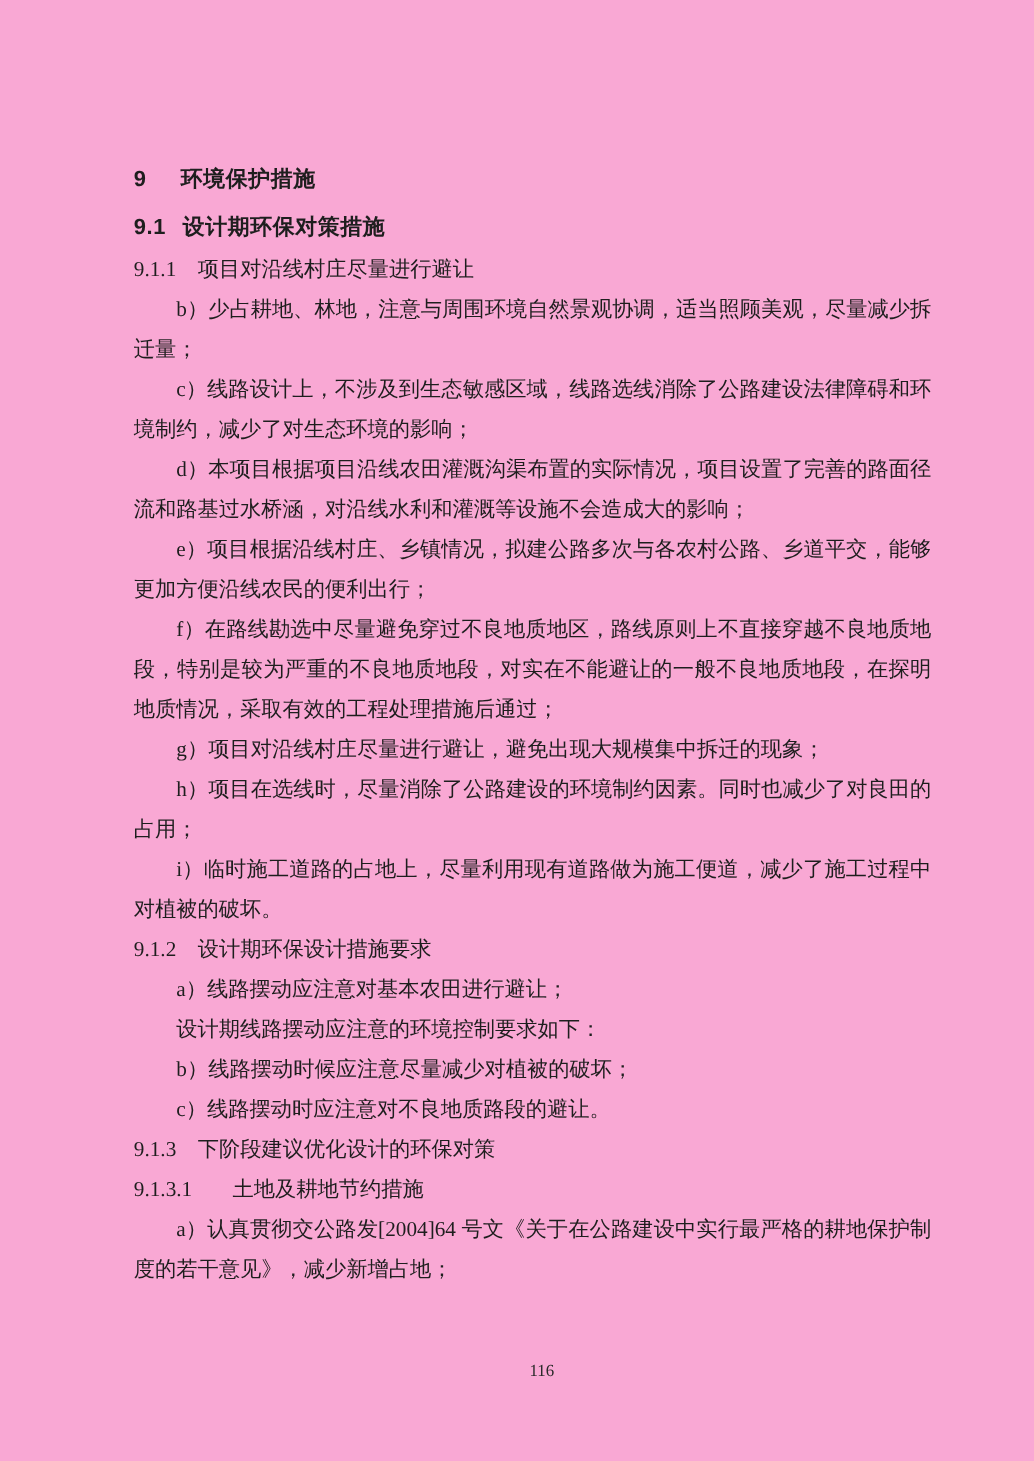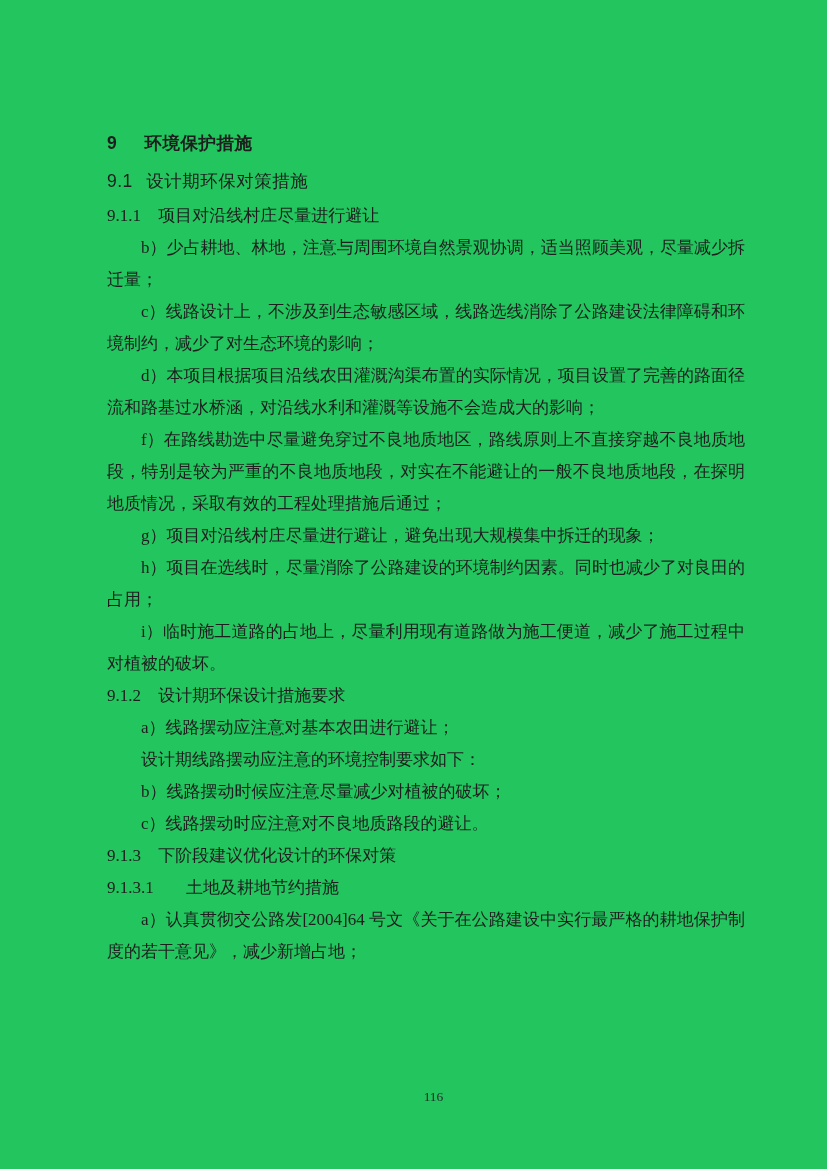--- a/index.html
+++ b/index.html
@@ -4,21 +4,21 @@
   <style>
     html, body {
       margin: 0;
       padding: 0;
       background: #ffffff;
     }
     .page {
       position: relative;
       width: 827px;
       height: 1169px;
-      background: #22c55e;
+      background: #f9a8d4;
       color: #1e1e1e;
       overflow: hidden;
       font-family: "Liberation Serif", "DejaVu Serif", serif;
     }
     .content {
       position: absolute;
       left: 107px;
       top: 126px;
       width: 638px;
     }
@@ -26,21 +26,21 @@
       font-family: "Liberation Sans", "DejaVu Sans", sans-serif;
       font-weight: bold;
       font-size: 17.5px;
       line-height: 34px;
       margin: 0 0 4px 0;
       letter-spacing: 0.5px;
     }
     .h1 .num { margin-right: 22px; }
     .h2 {
       font-family: "Liberation Sans", "DejaVu Sans", sans-serif;
-      font-weight: normal;
+      font-weight: bold;
       font-size: 17.5px;
       line-height: 34px;
       margin: 0 0 2px 0;
       letter-spacing: 0.5px;
     }
     .h2 .num { margin-right: 8px; }
     .h3 {
       font-weight: normal;
       font-size: 17px;
       line-height: 32px;
@@ -91,20 +91,21 @@
     </div>
 
     <div class="h3">
       <span class="num">9.1.1</span>
       <span class="ttl">项目对沿线村庄尽量进行避让</span>
     </div>
 
     <p class="para">b）少占耕地、林地，注意与周围环境自然景观协调，适当照顾美观，尽量减少拆迁量；</p>
     <p class="para">c）线路设计上，不涉及到生态敏感区域，线路选线消除了公路建设法律障碍和环境制约，减少了对生态环境的影响；</p>
     <p class="para">d）本项目根据项目沿线农田灌溉沟渠布置的实际情况，项目设置了完善的路面径流和路基过水桥涵，对沿线水利和灌溉等设施不会造成大的影响；</p>
+    <p class="para">e）项目根据沿线村庄、乡镇情况，拟建公路多次与各农村公路、乡道平交，能够更加方便沿线农民的便利出行；</p>
     <p class="para">f）在路线勘选中尽量避免穿过不良地质地区，路线原则上不直接穿越不良地质地段，特别是较为严重的不良地质地段，对实在不能避让的一般不良地质地段，在探明地质情况，采取有效的工程处理措施后通过；</p>
     <p class="para">g）项目对沿线村庄尽量进行避让，避免出现大规模集中拆迁的现象；</p>
     <p class="para">h）项目在选线时，尽量消除了公路建设的环境制约因素。同时也减少了对良田的占用；</p>
     <p class="para">i）临时施工道路的占地上，尽量利用现有道路做为施工便道，减少了施工过程中对植被的破坏。</p>
 
     <div class="h3">
       <span class="num">9.1.2</span>
       <span class="ttl">设计期环保设计措施要求</span>
     </div>
 

